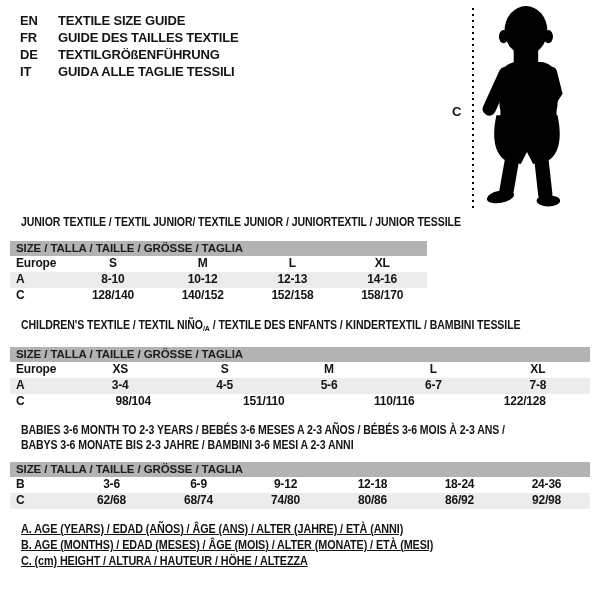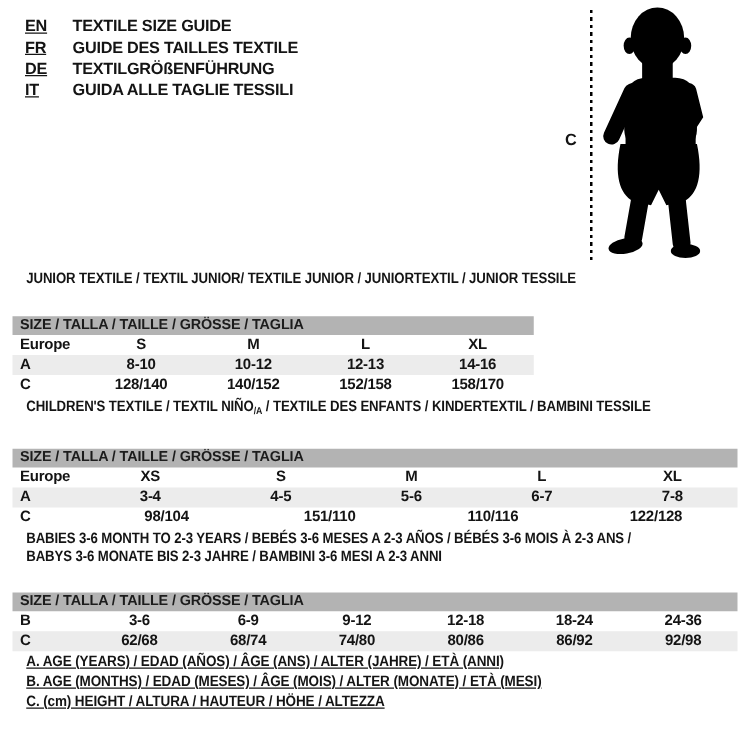--- a/index.html
+++ b/index.html
@@ -10,41 +10,41 @@
     height: 600px;
     background: #fff;
     font-family: "Liberation Sans", sans-serif;
     color: #141414;
     overflow: hidden;
   }
 
   
   .lang-block { position: absolute; left: 20px; top: 12px; }
   .lang-row { display: flex; line-height: 17px; font-size: 13px; font-weight: 700; letter-spacing: -0.2px; }
-  .lang-code { width: 38px; text-decoration: underline; }
+  .lang-code { width: 38px; }
 
   
   .dotted-line {
     position: absolute; left: 472px; top: 8px; width: 2px; height: 200px;
     background: repeating-linear-gradient(to bottom, #000 0 2.5px, transparent 2.5px 6px);
   }
   .height-marker { position: absolute; left: 452px; top: 104px; font-size: 13px; font-weight: 700; }
   .baby-svg { position: absolute; left: 478px; top: 4px; }
 
   
   .sec-title {
     position: absolute; left: 21px;
     font-size: 12px; font-weight: 700; letter-spacing: -0.1px;
     white-space: nowrap; transform: scaleX(0.88); transform-origin: left center;
     line-height: 15px;
   }
   .sub { font-size: 8px; vertical-align: -2px; }
 
   
-  .size-table { position: absolute; left: 10px; margin-top: 12px; }
+  .size-table { position: absolute; left: 10px; }
   .t-narrow { width: 417px; }
   .t-wide   { width: 580px; }
   .size-bar {
     height: 15px; line-height: 15px; background: #b3b3b3;
     font-size: 11.5px; font-weight: 700; color: #1c1c1c;
     padding-left: 6px; letter-spacing: -0.1px; white-space: nowrap; overflow: hidden;
   }
   .t-row { display: flex; height: 16px; align-items: flex-start; font-size: 12px; font-weight: 700; letter-spacing: -0.2px; }
   .t-row.alt { background: #ececec; }
   .t-label { width: 58px; padding-left: 6px; }

